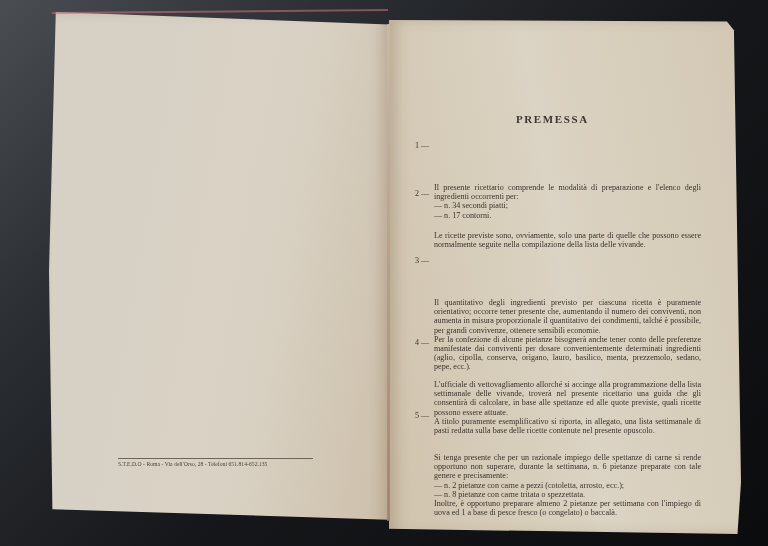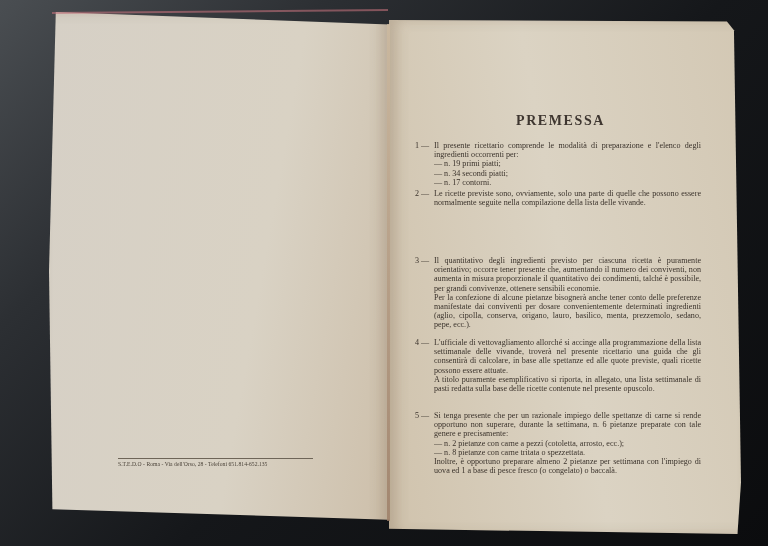--- a/index.html
+++ b/index.html
@@ -22,46 +22,45 @@
     background:linear-gradient(260deg,#d3c8b4 0%,#dbd3c3 50%,#d0c3ad 100%);
     clip-path:polygon(0 0,96% 0.3%,98% 2%,100% 90%,99% 100%,0 99%);
     box-shadow:inset 8px 0 12px rgba(120,95,70,0.25);
   }
   .spine{position:absolute;left:387px;top:24px;width:3px;height:497px;background:linear-gradient(#cdbaa0,#9c7d66);opacity:.8;}
   .footer-line{position:absolute;left:118px;top:458px;width:195px;border-top:1px solid #6e6558;}
   .footer{
     position:absolute;left:118px;top:461px;font-size:5.6px;color:#4a4238;white-space:nowrap;letter-spacing:.05px;
   }
   .title{
-    position:absolute;left:516px;top:113px;font-size:14px;font-weight:bold;letter-spacing:1.6px;color:#3e3630;
+    position:absolute;left:516px;top:113px;font-size:11px;font-weight:bold;letter-spacing:1.6px;color:#3e3630;
   }
   .section{position:absolute;left:415px;width:286px;font-size:8.1px;line-height:9.2px;color:#3a322b;}
   .num{position:absolute;left:0;top:0;width:28px;white-space:nowrap;}
-  .body{margin-left:19px;}
+  .body{margin-left:19px;margin-top:42px;}
   .body p{margin:0;text-align:justify;text-align-last:left;}
   .body .item{margin:0;}
 </style>
 </head>
 <body>
 
 <div class="page left-page"></div>
 <div class="left-edge"></div>
 <div class="footer-line"></div>
 <div class="footer">S.T.E.D.O - Roma - Via dell'Orso, 28 - Telefoni 651.814-652.135</div>
 
 <div class="page right-page"></div>
 <div class="spine"></div>
 
 <div class="title">PREMESSA</div>
 
 <div class="section" style="top:141px;">
   <span class="num">1 —</span>
   <div class="body">
     <p>Il presente ricettario comprende le modalità di preparazione e l'elenco degli ingredienti occorrenti per:</p>
-    <div class="item">— n. 19 primi piatti;</div>
     <div class="item">— n. 34 secondi piatti;</div>
     <div class="item">— n. 17 contorni.</div>
   </div>
 </div>
 
 <div class="section" style="top:189px;">
   <span class="num">2 —</span>
   <div class="body">
     <p>Le ricette previste sono, ovviamente, solo una parte di quelle che possono essere normalmente seguite nella compilazione della lista delle vivande.</p>
   </div>

